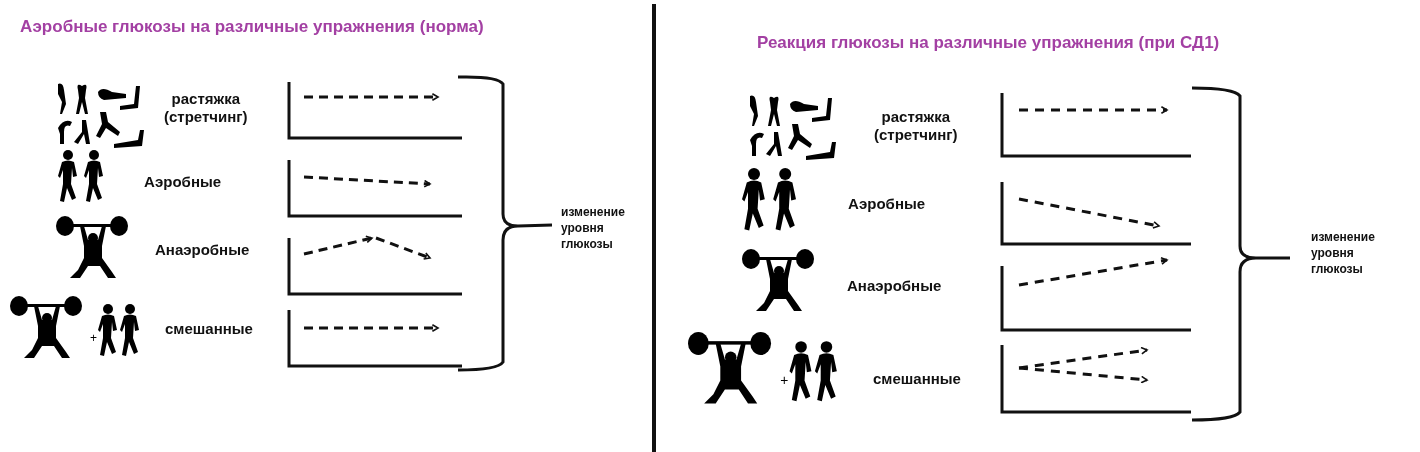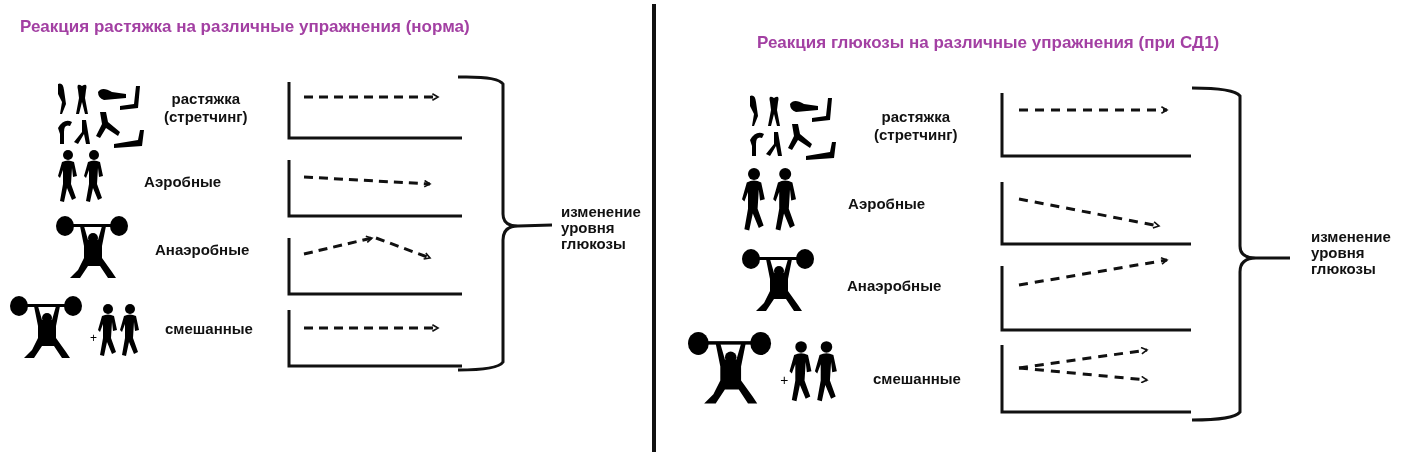--- a/index.html
+++ b/index.html
@@ -1,20 +1,20 @@
 <!DOCTYPE html>
 <html><head>
 <meta charset="utf-8">
 <style>
   html, body { margin:0; padding:0; background:#ffffff; }
   body { width:1420px; height:452px; position:relative; overflow:hidden;
          font-family:"Liberation Sans", sans-serif; }
   .title { position:absolute; font-weight:bold; font-size:17px; color:#a340a3; white-space:nowrap; }
   .label { position:absolute; font-weight:bold; font-size:15px; color:#111; line-height:18px; white-space:nowrap;text-align:center; }
-  .bracelabel { position:absolute; font-weight:bold; font-size:15px; color:#111; line-height:16px; }
+  .bracelabel { position:absolute; font-weight:bold; font-size:12px; color:#111; line-height:16px; }
   .divider { position:absolute; left:652px; top:4px; width:4px; height:448px; background:#111; }
   .chart { position:absolute; }
   .icon { position:absolute; }
   svg { display:block; overflow:visible; }
 </style>
 </head>
 <body>
 
 <svg width="0" height="0" style="position:absolute">
   <defs>
@@ -39,21 +39,21 @@
       <path d="M82,4 L86,4 L84,26 L66,28 L66,24 L80,22 Z" fill="#000"></path>
       <path d="M4,46 Q10,36 18,40 L16,44 Q10,42 10,50 L10,62 L6,62 L6,52 Z" fill="#000"></path>
       <path d="M28,38 L32,38 L34,50 L36,62 L32,62 L30,52 L24,62 L20,60 L28,50 Z" fill="#000"></path>
       <path d="M46,30 L52,30 L54,40 L66,50 L64,54 L52,46 L46,56 L42,54 L48,42 Z" fill="#000"></path>
       <path d="M60,62 L84,58 L86,48 L90,48 L88,64 L60,66 Z" fill="#000"></path>
     </g>
   </defs>
 </svg>
 
 <div>
-  <div class="title" style="left:20px; top:17px;">Реакция растяжка на различные упражнения (норма)</div>
+  <div class="title" style="left:20px; top:17px;">Аэробные глюкозы на различные упражнения (норма)</div>
 
   <div class="icon" style="left:54px; top:82px;">
     <svg width="92" height="70" viewBox="0 0 92 70">
         <use href="#stretchers"></use>
       </svg>
   </div>
   <div class="icon" style="left:58px; top:150px;">
     <svg width="50" height="60" viewBox="0 0 50 60">
         <use href="#runner"></use>
         <use href="#runner" x="26"></use>

